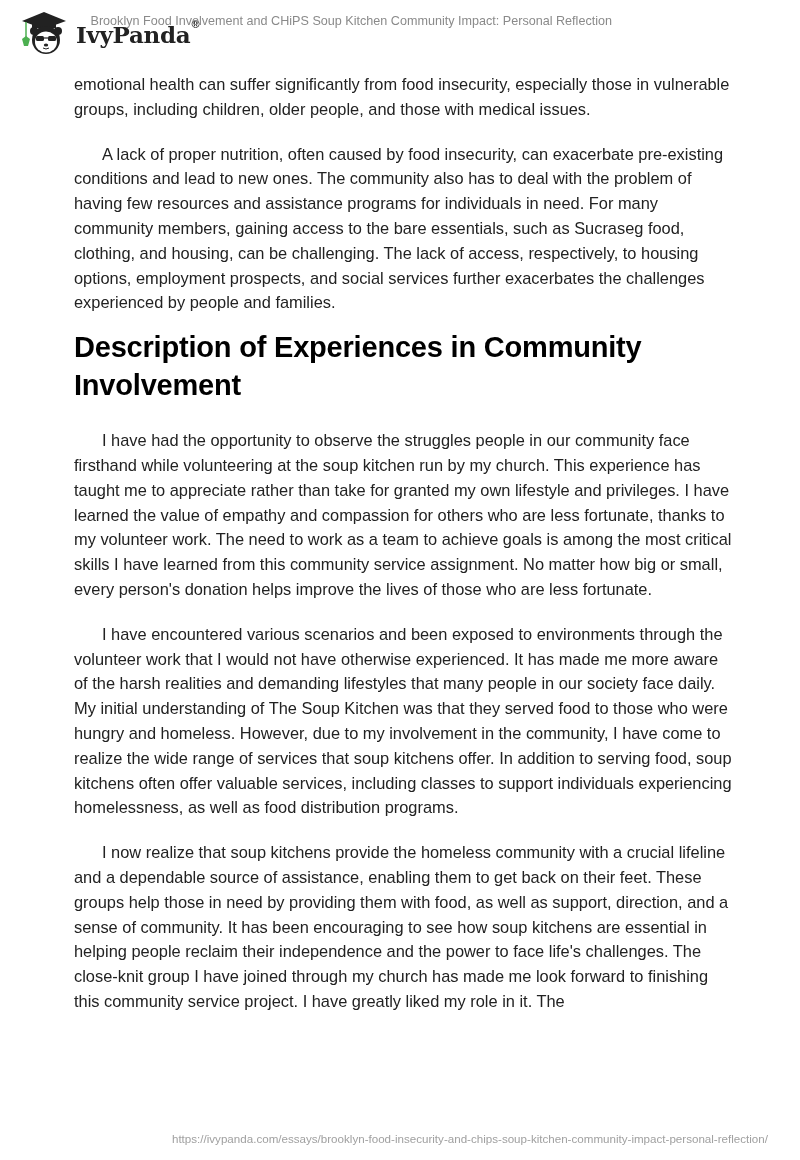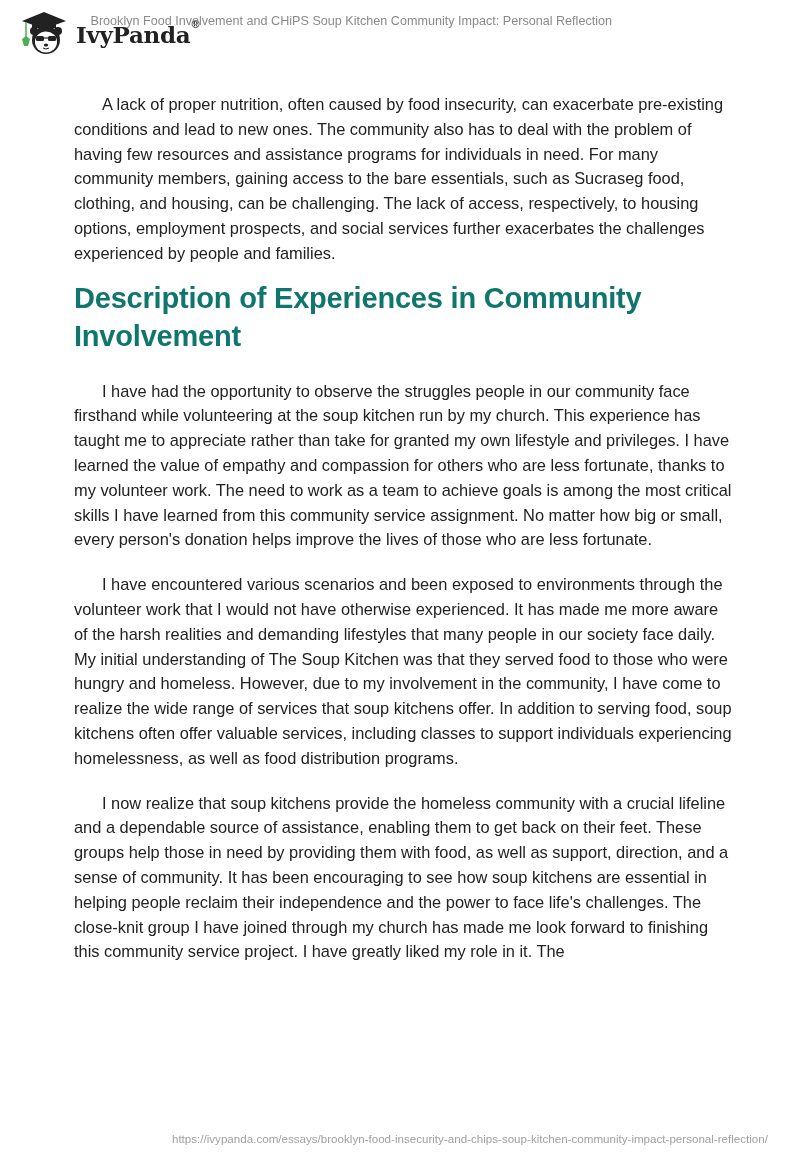--- a/index.html
+++ b/index.html
@@ -73,21 +73,21 @@
       margin-bottom: 13px;
     }
     .content p.indent {
       text-indent: 28px;
       margin-top: 20px;
     }
     .content h2 {
       font-size: 29px;
       line-height: 38px;
       font-weight: bold;
-      color: #0f766e;
+      color: #000000;
       margin-top: 5px;
       margin-bottom: 24px;
       letter-spacing: -0.2px;
     }
     .footer-url {
       position: absolute;
       right: 32px;
       top: 1132px;
       font-size: 11.6px;
       color: #a0a0a0;
@@ -121,20 +121,21 @@
         <ellipse cx="28" cy="36" rx="2.2" ry="1.5" fill="#222"></ellipse>
         <path d="M25,39 Q28,41 31,39" stroke="#222" stroke-width="1" fill="none"></path>
       </svg>
     </div>
     <span class="logo-text"><span>IvyPanda</span><span class="logo-reg">®</span></span>
   </div>
   <div class="header-title">Brooklyn Food Involvement and CHiPS Soup Kitchen Community Impact: Personal Reflection</div>
 </div>
 
 <div class="content">
+  <p>emotional health can suffer significantly from food insecurity, especially those in vulnerable groups, including children, older people, and those with medical issues.</p>
   <p class="indent">A lack of proper nutrition, often caused by food insecurity, can exacerbate pre-existing conditions and lead to new ones. The community also has to deal with the problem of having few resources and assistance programs for individuals in need. For many community members, gaining access to the bare essentials, such as Sucraseg food, clothing, and housing, can be challenging. The lack of access, respectively, to housing options, employment prospects, and social services further exacerbates the challenges experienced by people and families.</p>
   <h2>Description of Experiences in Community Involvement</h2>
   <p class="indent">I have had the opportunity to observe the struggles people in our community face firsthand while volunteering at the soup kitchen run by my church. This experience has taught me to appreciate rather than take for granted my own lifestyle and privileges. I have learned the value of empathy and compassion for others who are less fortunate, thanks to my volunteer work. The need to work as a team to achieve goals is among the most critical skills I have learned from this community service assignment. No matter how big or small, every person's donation helps improve the lives of those who are less fortunate.</p>
   <p class="indent">I have encountered various scenarios and been exposed to environments through the volunteer work that I would not have otherwise experienced. It has made me more aware of the harsh realities and demanding lifestyles that many people in our society face daily. My initial understanding of The Soup Kitchen was that they served food to those who were hungry and homeless. However, due to my involvement in the community, I have come to realize the wide range of services that soup kitchens offer. In addition to serving food, soup kitchens often offer valuable services, including classes to support individuals experiencing homelessness, as well as food distribution programs.</p>
   <p class="indent">I now realize that soup kitchens provide the homeless community with a crucial lifeline and a dependable source of assistance, enabling them to get back on their feet. These groups help those in need by providing them with food, as well as support, direction, and a sense of community. It has been encouraging to see how soup kitchens are essential in helping people reclaim their independence and the power to face life's challenges. The close-knit group I have joined through my church has made me look forward to finishing this community service project. I have greatly liked my role in it. The</p>
 </div>
 
 <div class="footer-url">https://ivypanda.com/essays/brooklyn-food-insecurity-and-chips-soup-kitchen-community-impact-personal-reflection/</div>
 
 </body></html>

